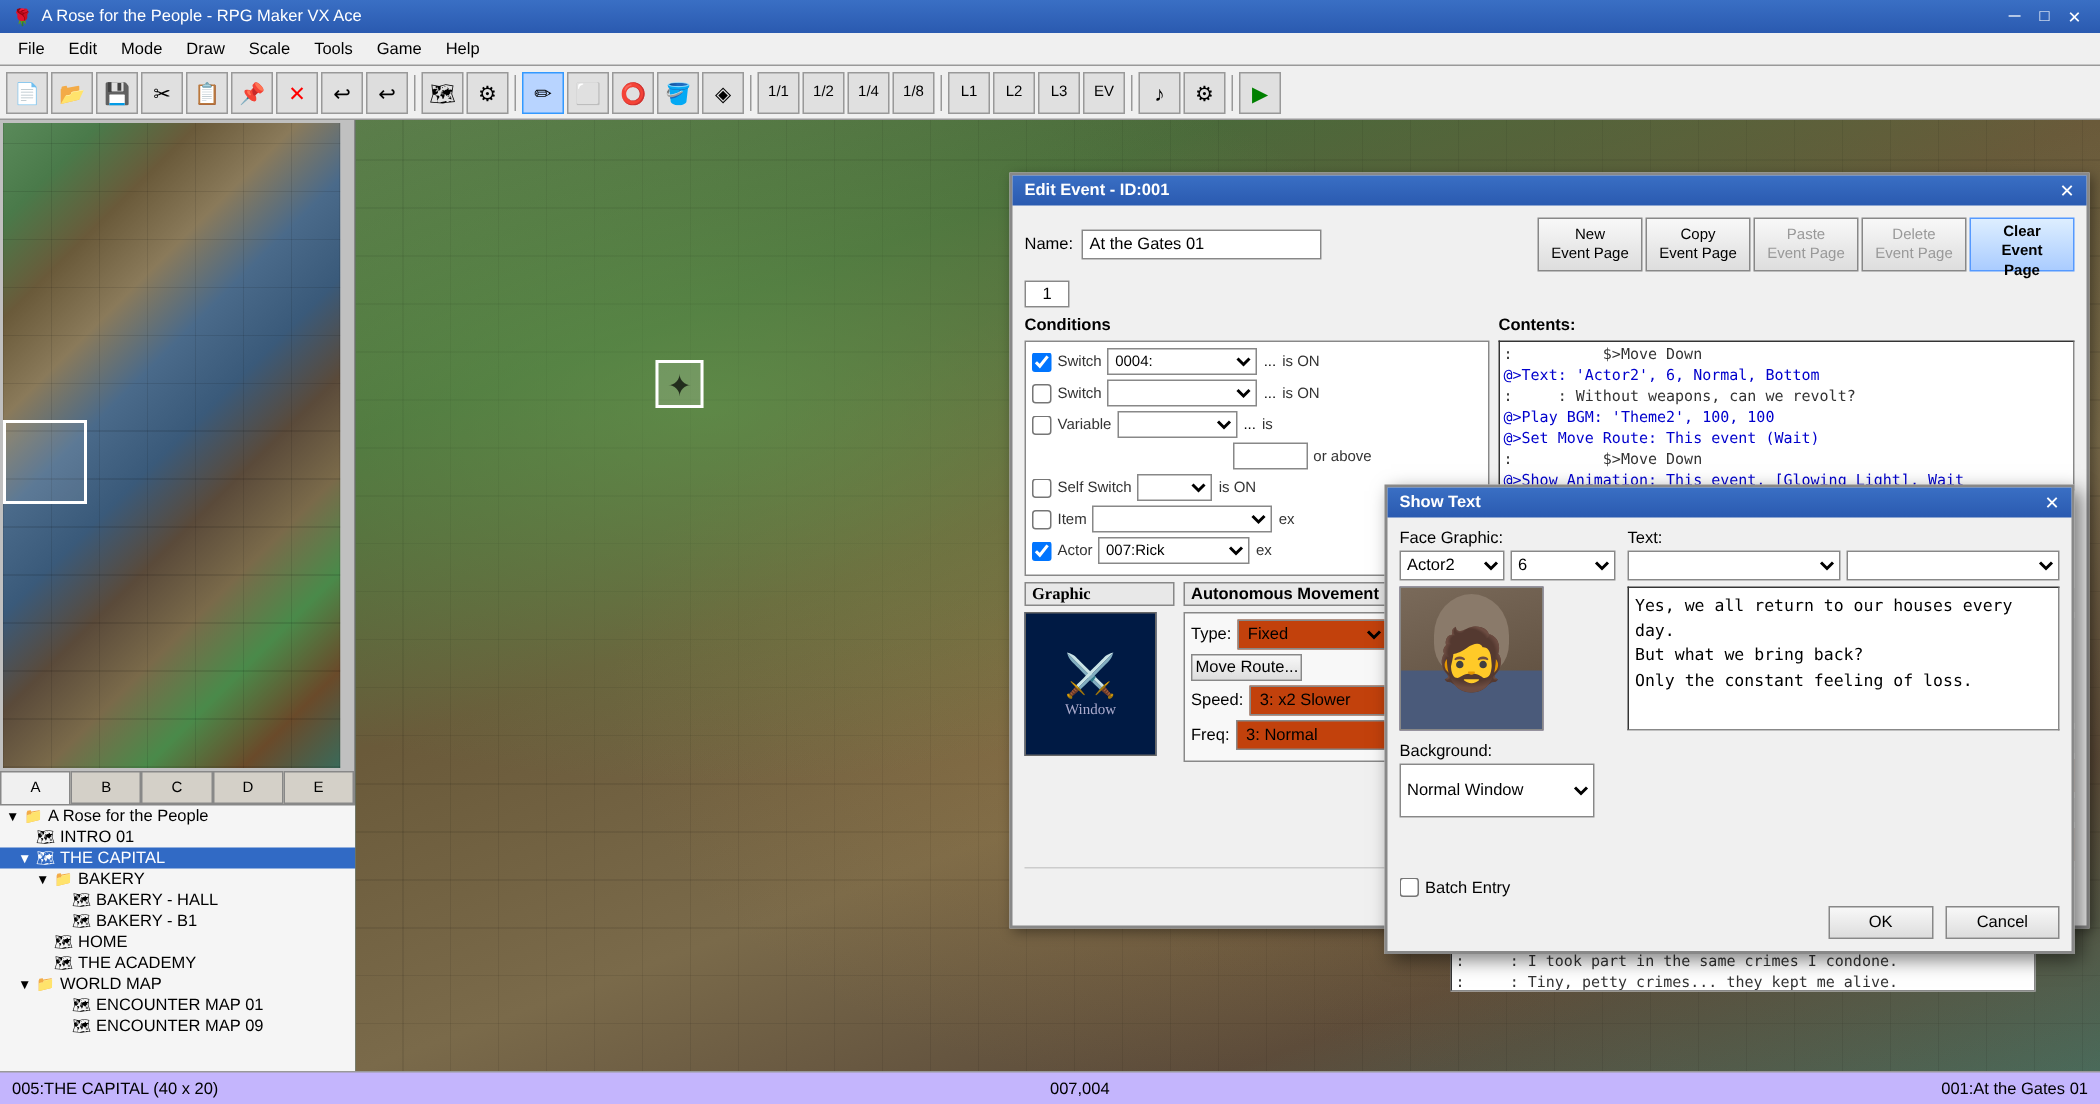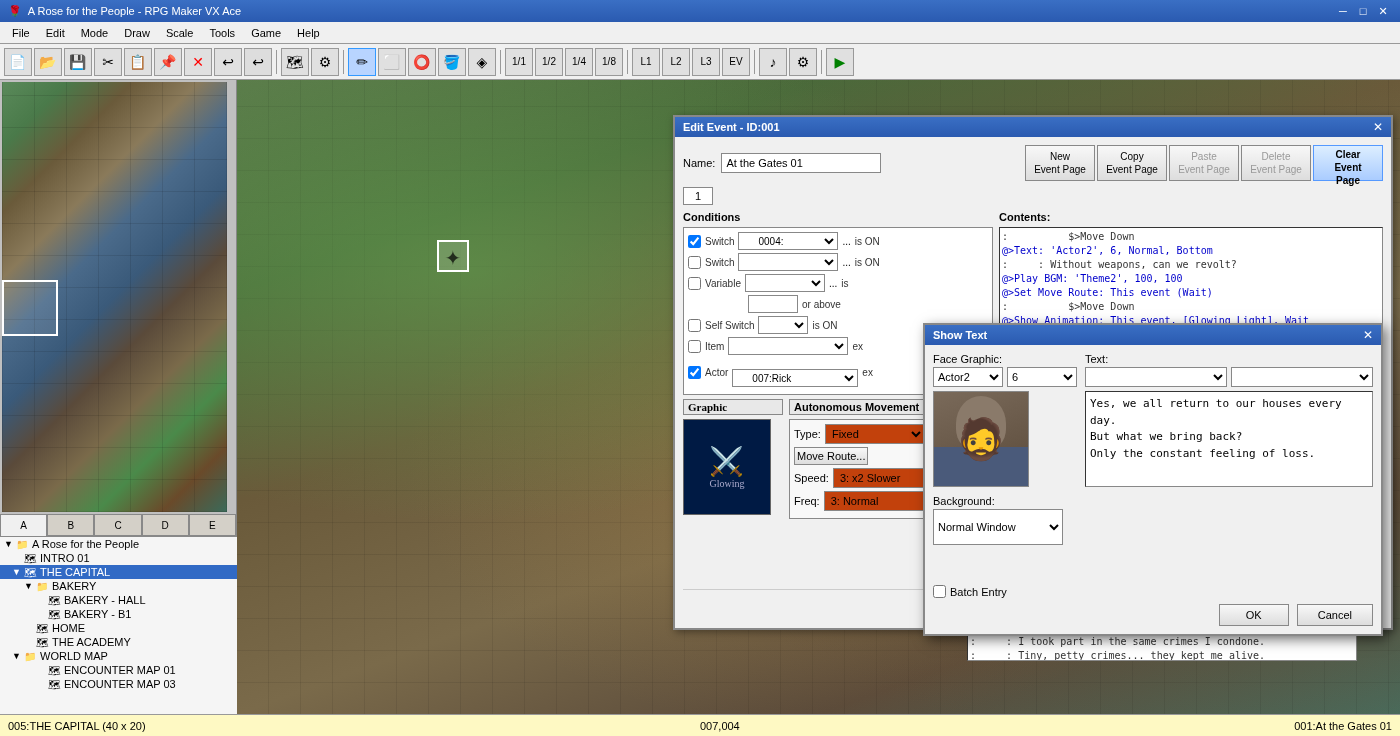--- a/index.html
+++ b/index.html
@@ -36,21 +36,21 @@
     #tree-panel { width: 237px; background: #f5f5f5; border-top: 1px solid #888; overflow-y: auto; }
     .tree-item { display: flex; align-items: center; padding: 1px 4px; cursor: pointer; font-size: 11px; white-space: nowrap; }
     .tree-item.selected { background: #316ac5; color: white; }
     .tree-arrow { width: 12px; font-size: 9px; }
     .tree-icon { width: 14px; margin-right: 2px; font-size: 10px; }
     
     
     #map-area { flex: 1; background: #444; overflow: hidden; position: relative; }
     
     
-    #status-bar { background: #fef9c3; border-top: 1px solid #999; height: 22px; display: flex; align-items: center; padding: 0 8px; font-size: 11px; justify-content: space-between; gap: 44px; }
+    #status-bar { background: #c4b5fd; border-top: 1px solid #999; height: 22px; display: flex; align-items: center; padding: 0 8px; font-size: 11px; justify-content: space-between; gap: 44px; }
     
     
     #edit-event-dialog { position: absolute; left: 673px; top: 115px; width: 720px; background: #f0f0f0; border: 2px solid #888; box-shadow: 2px 2px 8px rgba(0,0,0,0.4); z-index: 10; }
     #edit-event-title { background: linear-gradient(to bottom, #3a6fc4, #2a5ab0); color: white; height: 20px; display: flex; align-items: center; padding: 0 8px; justify-content: space-between; font-size: 11px; font-weight: bold; }
     #edit-event-body { padding: 8px; }
     
     .dialog-row { display: flex; align-items: center; gap: 6px; margin-bottom: 6px; }
     .dialog-label { font-size: 11px; }
     .dialog-input { height: 20px; border: 1px solid #888; background: white; padding: 0 4px; font-size: 11px; }
     
@@ -60,21 +60,21 @@
     .event-page-btn.active { background: linear-gradient(to bottom, #ddeeff, #aaccff); border-color: #5599ff; font-weight: bold; }
     
     
     #event-sections { display: flex; gap: 6px; }
     #conditions-panel { width: 310px; }
     #contents-panel { flex: 1; }
     .panel-title { font-size: 11px; font-weight: bold; margin-bottom: 4px; }
     .conditions-box { border: 1px solid #888; background: white; padding: 4px; }
     .condition-row { display: flex; align-items: center; gap: 4px; margin-bottom: 3px; font-size: 11px; }
     .cond-check { width: 13px; height: 13px; }
-    .cond-combo { height: 18px; border: 1px solid #888; background: white; font-size: 10px; padding-left: 15px; }
+    .cond-combo { height: 18px; border: 1px solid #888; background: white; font-size: 10px; }
     .cond-label { font-size: 10px; color: #333; }
     
     
     .contents-box { border: 1px inset #888; background: white; height: 100px; overflow-y: auto; font-size: 10px; padding: 2px; font-family: monospace; }
     .contents-line { white-space: nowrap; color: #333; line-height: 14px; }
     .contents-line.blue { color: #0000cc; }
     
     
     #graphic-auto-row { display: flex; gap: 6px; margin-top: 4px; }
     #graphic-section { width: 100px; font-family: Liberation Serif, serif; }
@@ -281,21 +281,21 @@
         <span>WORLD MAP</span>
       </div>
       <div class="tree-item tree-indent-3">
         <span class="tree-arrow"></span>
         <span class="tree-icon">🗺</span>
         <span>ENCOUNTER MAP 01</span>
       </div>
       <div class="tree-item tree-indent-3">
         <span class="tree-arrow"></span>
         <span class="tree-icon">🗺</span>
-        <span>ENCOUNTER MAP 03</span>
+        <span>ENCOUNTER MAP 09</span>
       </div>
     </div>
   </div>
 
   <div id="map-area">
     <div class="map-bg" style="position:relative; width:100%; height:100%;">
 
       <div style="position:absolute; inset:0; background: 
         radial-gradient(ellipse at 20% 30%, rgba(100,160,80,0.6) 0%, transparent 40%),
         radial-gradient(ellipse at 70% 20%, rgba(80,100,60,0.5) 0%, transparent 35%),
@@ -372,21 +372,21 @@
             <span class="cond-label">is ON</span>
           </div>
 
           <div class="condition-row">
             <input type="checkbox" class="cond-check" style="">
             <span class="cond-label">Variable</span>
             <select class="cond-combo" style="width:80px;"><option></option></select>
             <span style="font-size:10px;">...</span>
             <span class="cond-label">is</span>
           </div>
-          <div class="condition-row" style="padding-left:60px;">
+          <div class="condition-row" style="padding-left:60px;justify-content:center;">
             <input type="text" class="cond-combo" style="width: 50px;">
             <span class="cond-label">or above</span>
           </div>
 
           <div class="condition-row">
             <input type="checkbox" class="cond-check" style="">
             <span class="cond-label">Self Switch</span>
             <select class="cond-combo" style="width:50px;"><option></option></select>
             <span class="cond-label">is ON</span>
           </div>
@@ -394,21 +394,21 @@
           <div class="condition-row">
             <input type="checkbox" class="cond-check" style="">
             <span class="cond-label">Item</span>
             <select class="cond-combo" style="width:120px;"><option></option></select>
             <span class="cond-label">ex</span>
           </div>
 
           <div class="condition-row">
             <input type="checkbox" class="cond-check" checked="" style="">
             <span class="cond-label">Actor</span>
-            <select class="cond-combo" style="width:126px;margin-top:11px;">
+            <select class="cond-combo" style="width:101px;">
               <option>007:Rick</option>
             </select>
             <span class="cond-label">ex</span>
           </div>
         </div>
       </div>
 
       <div id="contents-panel">
         <div class="panel-title">Contents:</div>
         <div class="contents-box">
@@ -424,21 +424,21 @@
     </div>
 
     <div id="graphic-auto-row">
 
       <div id="graphic-section">
         <div class="section-title">Graphic</div>
         <div id="graphic-box" style="width:88px; height:96px; background:#001a44; border:1px solid #666; display:flex; align-items:center; justify-content:center; cursor:pointer;">
 
           <div style="text-align:center; color:#88aaff;">
             <div style="font-size:28px;">⚔️</div>
-            <div style="font-size:10px; color:#aaaacc;">Glowing</div>
+            <div style="font-size:10px; color:#aaaacc;">Window</div>
           </div>
         </div>
       </div>
 
       <div id="auto-section" style="flex:1;">
         <div class="section-title">Autonomous Movement</div>
         <div style="padding:4px; border:1px solid #888; background:#f8f8f8;">
           <div class="auto-row">
             <span>Type:</span>
             <select class="auto-combo" style="width:100px;">

